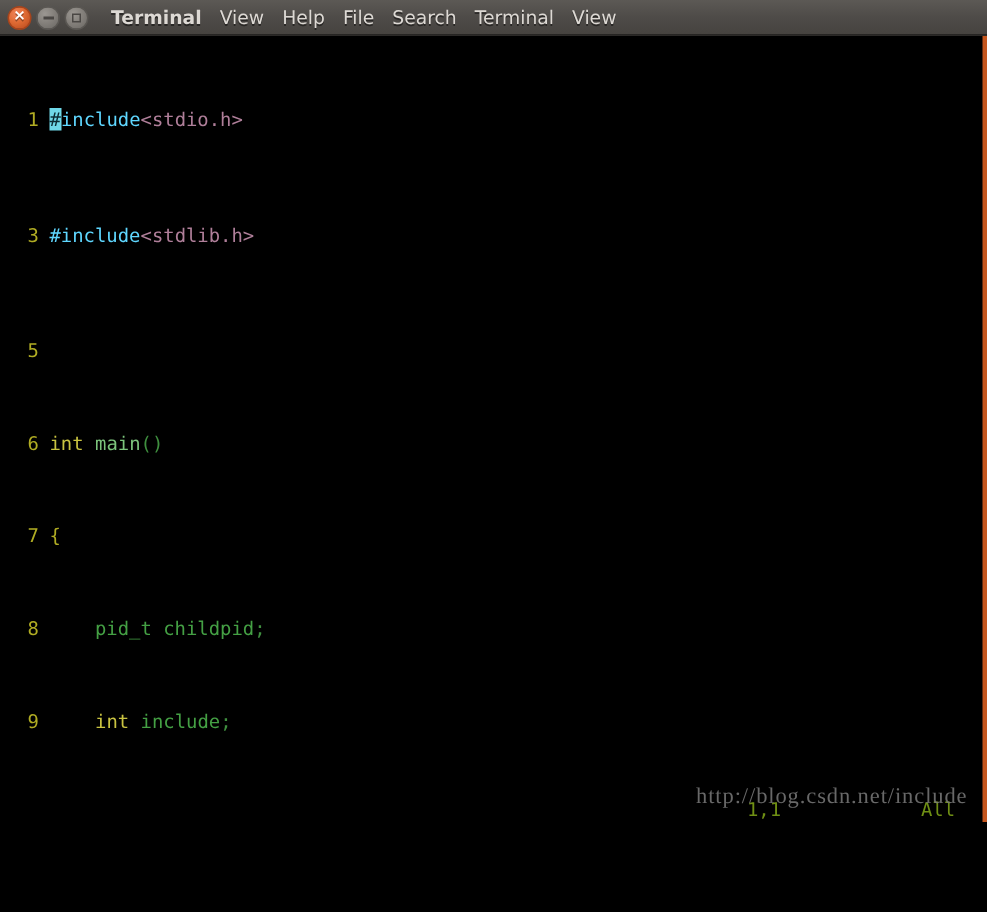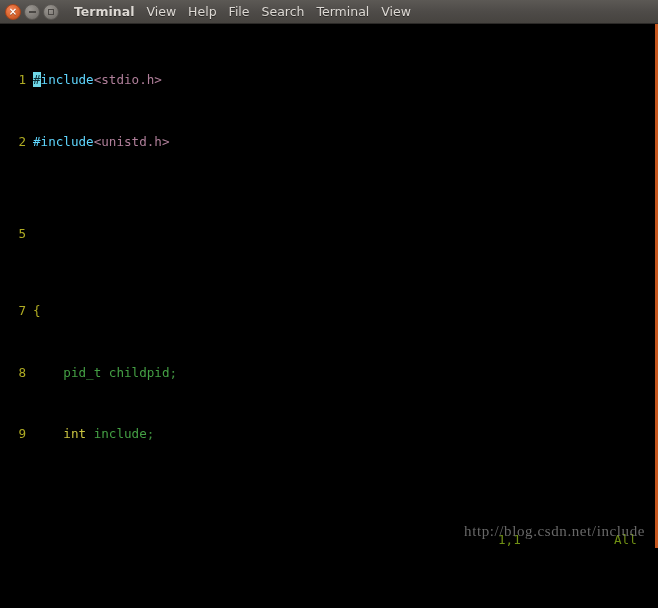--- a/index.html
+++ b/index.html
@@ -218,26 +218,27 @@
     </div>
 
   </div>
 
   <div id="terminal">
 
     <div id="code">
 
       <div class="row"><span class="ln">1</span><span class="pp cursor">#</span><span class="pp">include</span><span class="hdr">&lt;stdio.h&gt;</span></div>
 
-      <div class="row"><span class="ln">2</span><span class="pp">#include</span><span class="hdr">&lt;unistd.h&gt;</span></div>
-
+
+      <div class="row"><span class="ln">3</span><span class="pp">#include</span><span class="hdr">&lt;stdlib.h&gt;</span></div>
 
 
       <div class="row"><span class="ln">5</span></div>
 
+      <div class="row"><span class="ln">6</span><span class="kw">int </span><span class="fn">main</span><span class="punct">()</span></div>
 
       <div class="row"><span class="ln">7</span><span class="brace">{</span></div>
 
       <div class="row"><span class="ln">8</span><span class="id">    pid_t childpid</span><span class="punct">;</span></div>
 
       <div class="row"><span class="ln">9</span><span class="id">    </span><span class="kw">int </span><span class="id">include</span><span class="punct">;</span></div>
 
       
 
       

